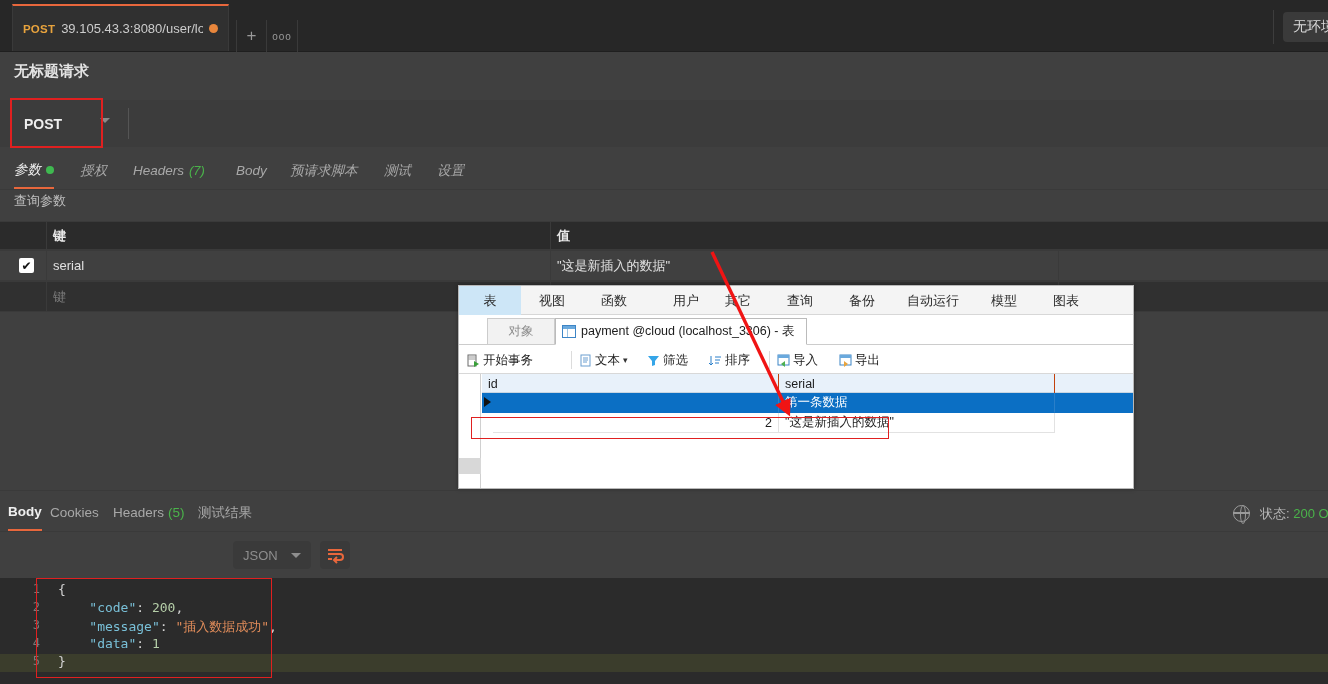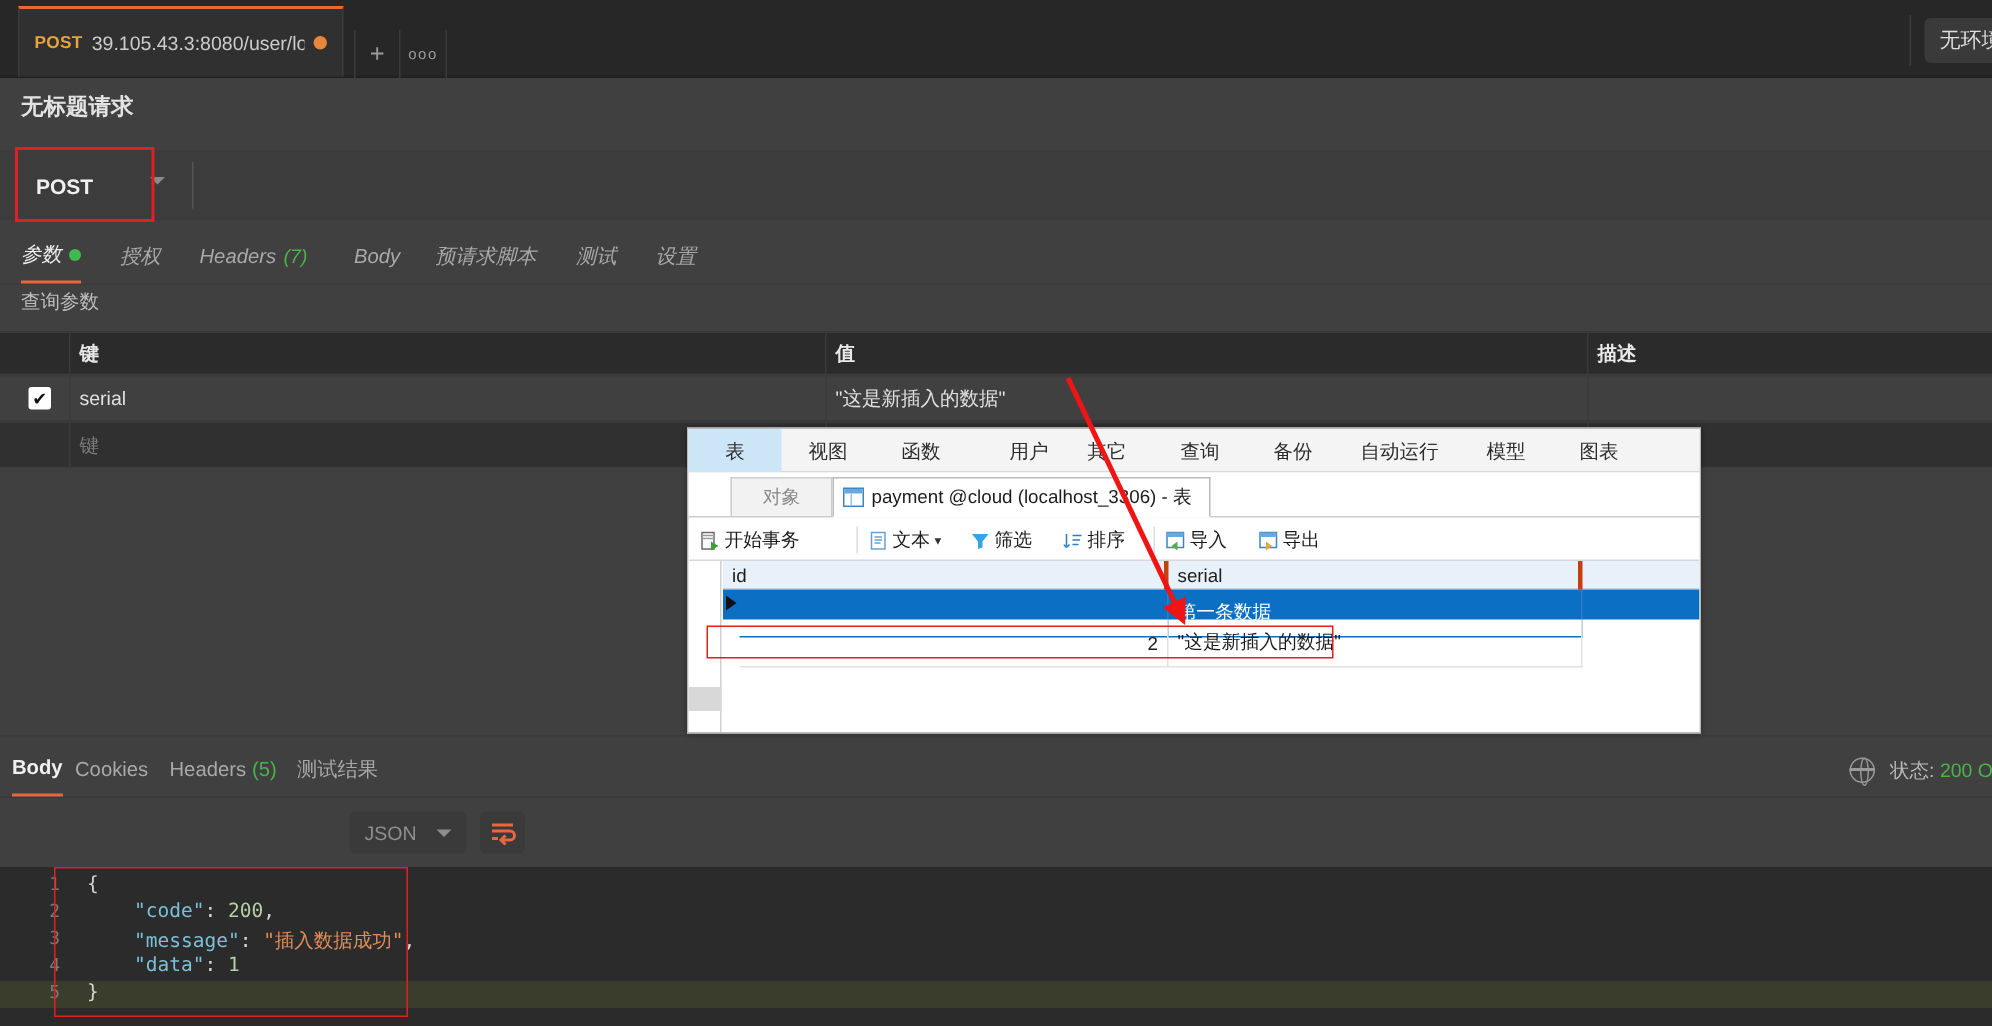--- a/index.html
+++ b/index.html
@@ -131,24 +131,24 @@
   .grid-ico::after { content:""; position:absolute; left:4px; top:3px; bottom:0; width:1px; background:#9cc4e4; }
   .nv-toolbar { position: absolute; top: 60px; left: 0; width: 676px; height: 28px; background: #fff; border-bottom: 1px solid #d8d8d8; }
   .tbi { position: absolute; top: 4px; height: 20px; display: flex; align-items: center; gap: 3px; font-size: 12.5px; color: #1c1c1c; white-space: nowrap; }
   .tb-sep { position: absolute; top: 5px; width: 1px; height: 18px; background: #dcdcdc; }
   .ico-sq { width: 13px; height: 13px; flex: none; position: relative; }
 
   .nv-left { position: absolute; top: 88px; left: 0; width: 22px; bottom: 0; background: #fff; border-right: 1px solid #d0d0d0; }
   .nv-leftnub { position: absolute; left: 0; bottom: 14px; width: 22px; height: 16px; background: #d8d8d8; }
   .nv-grid { position: absolute; top: 88px; left: 23px; right: 0; bottom: 0; background: #fff; }
   .g-head { position: absolute; top: 0; left: 0; right: 0; height: 19px; background: #e8f1fa; border-bottom: 1px solid #c9d6e2; }
-  .g-hcell { position: absolute; top: 0; height: 19px; display: flex; align-items: center; padding-left: 6px; font-size: 12.5px; color: #1c1c1c; border-right: 3px solid #c2410c; }
+  .g-hcell { position: absolute; top: 0; height: 19px; display: flex; align-items: center; padding-left: 6px; font-size: 12.5px; color: #1c1c1c; border-right: 1px solid #c2410c; }
   .g-row { position: absolute; left: 0; right: 0; height: 20px; }
   .g-row.sel { background: #0b6fc4; color: #fff; }
-  .g-cell { position: absolute; top: 0; height: 32px; display: flex; align-items: center; font-size: 12.5px; color: #1c1c1c; border-right: 1px solid #e2e2e2; border-bottom: 1px solid #e2e2e2; padding-left: 6px; }
+  .g-cell { position: absolute; top: 0; height: 20px; display: flex; align-items: center; font-size: 12.5px; color: #1c1c1c; border-right: 1px solid #e2e2e2; border-bottom: 1px solid #e2e2e2; padding-left: 6px; }
   .g-row.sel .g-cell { color: #fff; border-right-color: #2a7fc9; border-bottom-color: #0b6fc4; }
   .g-cell.num { justify-content: flex-end; padding-right: 6px; }
   .rowmark { position: absolute; left: 2px; top: 4px; width: 0; height: 0; border-top: 5px solid transparent; border-bottom: 5px solid transparent; border-left: 7px solid #111; }
   .hl-dbrow { position: absolute; left: 12px; top: 131px; width: 418px; height: 22px; border: 1.5px solid #e02020; pointer-events: none; }
 
   
   .arrow-svg { position: absolute; left: 0; top: 0; width: 1328px; height: 684px; pointer-events: none; }
 
   
   .resp-sep { position: absolute; top: 490px; left: 0; width: 1328px; height: 1px; background: #3a3a3a; }
@@ -236,21 +236,20 @@
       <span>设置</span>
     </div>
   </div>
 
   <div class="subhdr">查询参数</div>
 
   <div class="ptable">
     <div class="prow head">
       <div class="pcell k">键</div>
       <div class="pcell v">值</div>
-      <div class="pcell d">描述</div>
     </div>
     <div class="prow item">
       <div class="chk">✔</div>
       <div class="pcell k">serial</div>
       <div class="pcell v">"这是新插入的数据"</div>
       <div class="pcell d"></div>
     </div>
     <div class="prow empty">
       <div class="pcell k">键</div>
       <div class="pcell v"></div>

